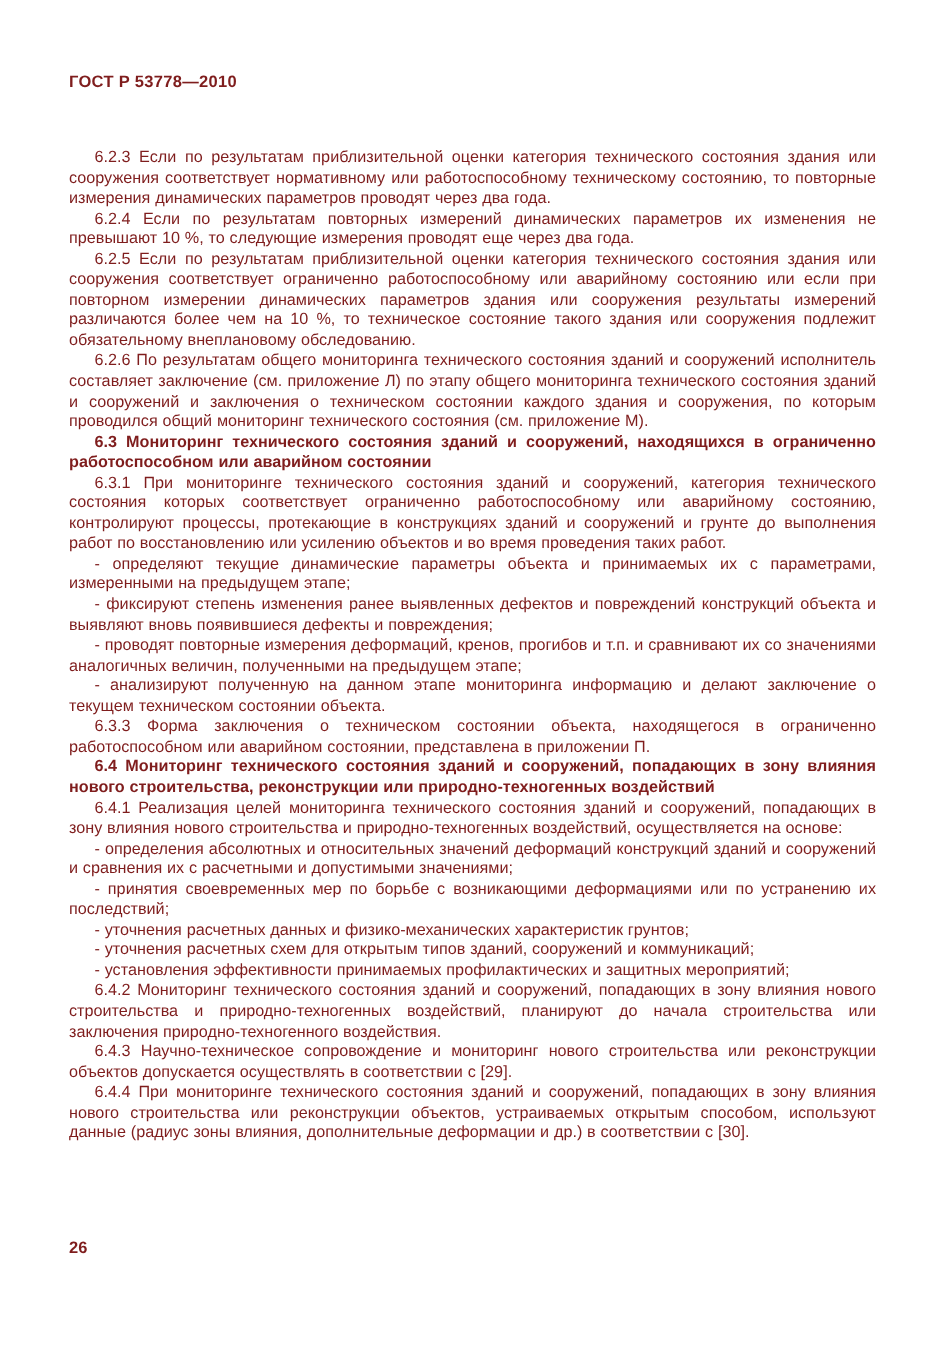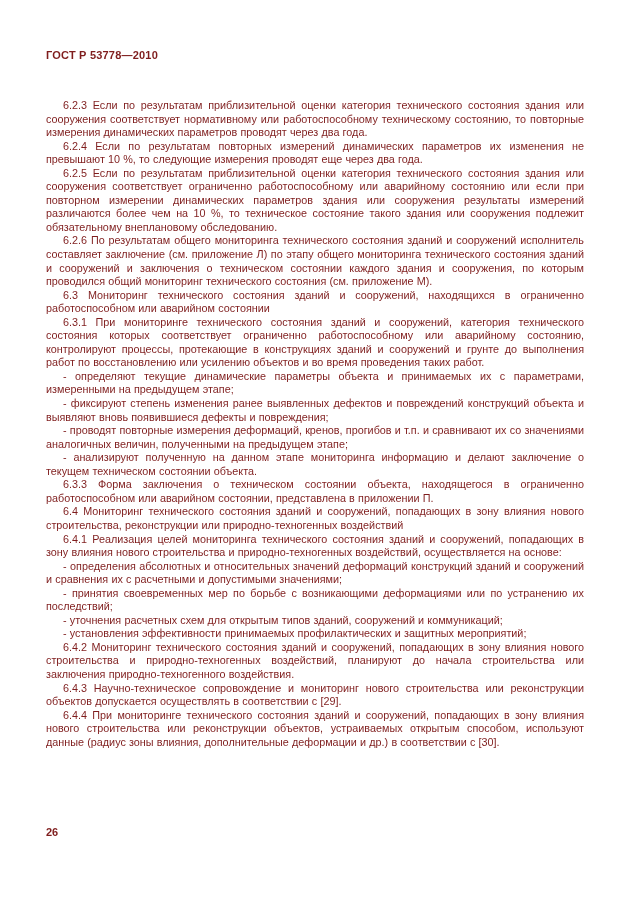--- a/index.html
+++ b/index.html
@@ -34,21 +34,21 @@
   }
   .para {
     margin: 0;
     font-size: 10.8px;
     line-height: 13.55px;
     text-align: justify;
     text-indent: 17px;
     word-spacing: 0.2px;
   }
   .para.bold {
-    font-weight: normal;
+    font-weight: bold;
   }
   .page-number {
     position: absolute;
     top: 826px;
     left: 46px;
     font-size: 11px;
     font-weight: bold;
   }
 </style>
 </head>
@@ -66,20 +66,21 @@
       <p class="para">6.3.1 При мониторинге технического состояния зданий и сооружений, категория технического состояния которых соответствует ограниченно работоспособному или аварийному состоянию, контролируют процессы, протекающие в конструкциях зданий и сооружений и грунте до выполнения работ по восстановлению или усилению объектов и во время проведения таких работ.</p>
       <p class="para">- определяют текущие динамические параметры объекта и принимаемых их с параметрами, измеренными на предыдущем этапе;</p>
       <p class="para">- фиксируют степень изменения ранее выявленных дефектов и повреждений конструкций объекта и выявляют вновь появившиеся дефекты и повреждения;</p>
       <p class="para">- проводят повторные измерения деформаций, кренов, прогибов и т.п. и сравнивают их со значениями аналогичных величин, полученными на предыдущем этапе;</p>
       <p class="para">- анализируют полученную на данном этапе мониторинга информацию и делают заключение о текущем техническом состоянии объекта.</p>
       <p class="para">6.3.3 Форма заключения о техническом состоянии объекта, находящегося в ограниченно работоспособном или аварийном состоянии, представлена в приложении П.</p>
       <p class="para bold">6.4 Мониторинг технического состояния зданий и сооружений, попадающих в зону влияния нового строительства, реконструкции или природно-техногенных воздействий</p>
       <p class="para">6.4.1 Реализация целей мониторинга технического состояния зданий и сооружений, попадающих в зону влияния нового строительства и природно-техногенных воздействий, осуществляется на основе:</p>
       <p class="para">- определения абсолютных и относительных значений деформаций конструкций зданий и сооружений и сравнения их с расчетными и допустимыми значениями;</p>
       <p class="para">- принятия своевременных мер по борьбе с возникающими деформациями или по устранению их последствий;</p>
+      <p class="para">- уточнения расчетных данных и физико-механических характеристик грунтов;</p>
       <p class="para">- уточнения расчетных схем для открытым типов зданий, сооружений и коммуникаций;</p>
       <p class="para">- установления эффективности принимаемых профилактических и защитных мероприятий;</p>
       <p class="para">6.4.2 Мониторинг технического состояния зданий и сооружений, попадающих в зону влияния нового строительства и природно-техногенных воздействий, планируют до начала строительства или заключения природно-техногенного воздействия.</p>
       <p class="para">6.4.3 Научно-техническое сопровождение и мониторинг нового строительства или реконструкции объектов допускается осуществлять в соответствии с [29].</p>
       <p class="para">6.4.4 При мониторинге технического состояния зданий и сооружений, попадающих в зону влияния нового строительства или реконструкции объектов, устраиваемых открытым способом, используют данные (радиус зоны влияния, дополнительные деформации и др.) в соответствии с [30].</p>
     </div>
 
   <div class="page-number">26</div>
 </div>
 

